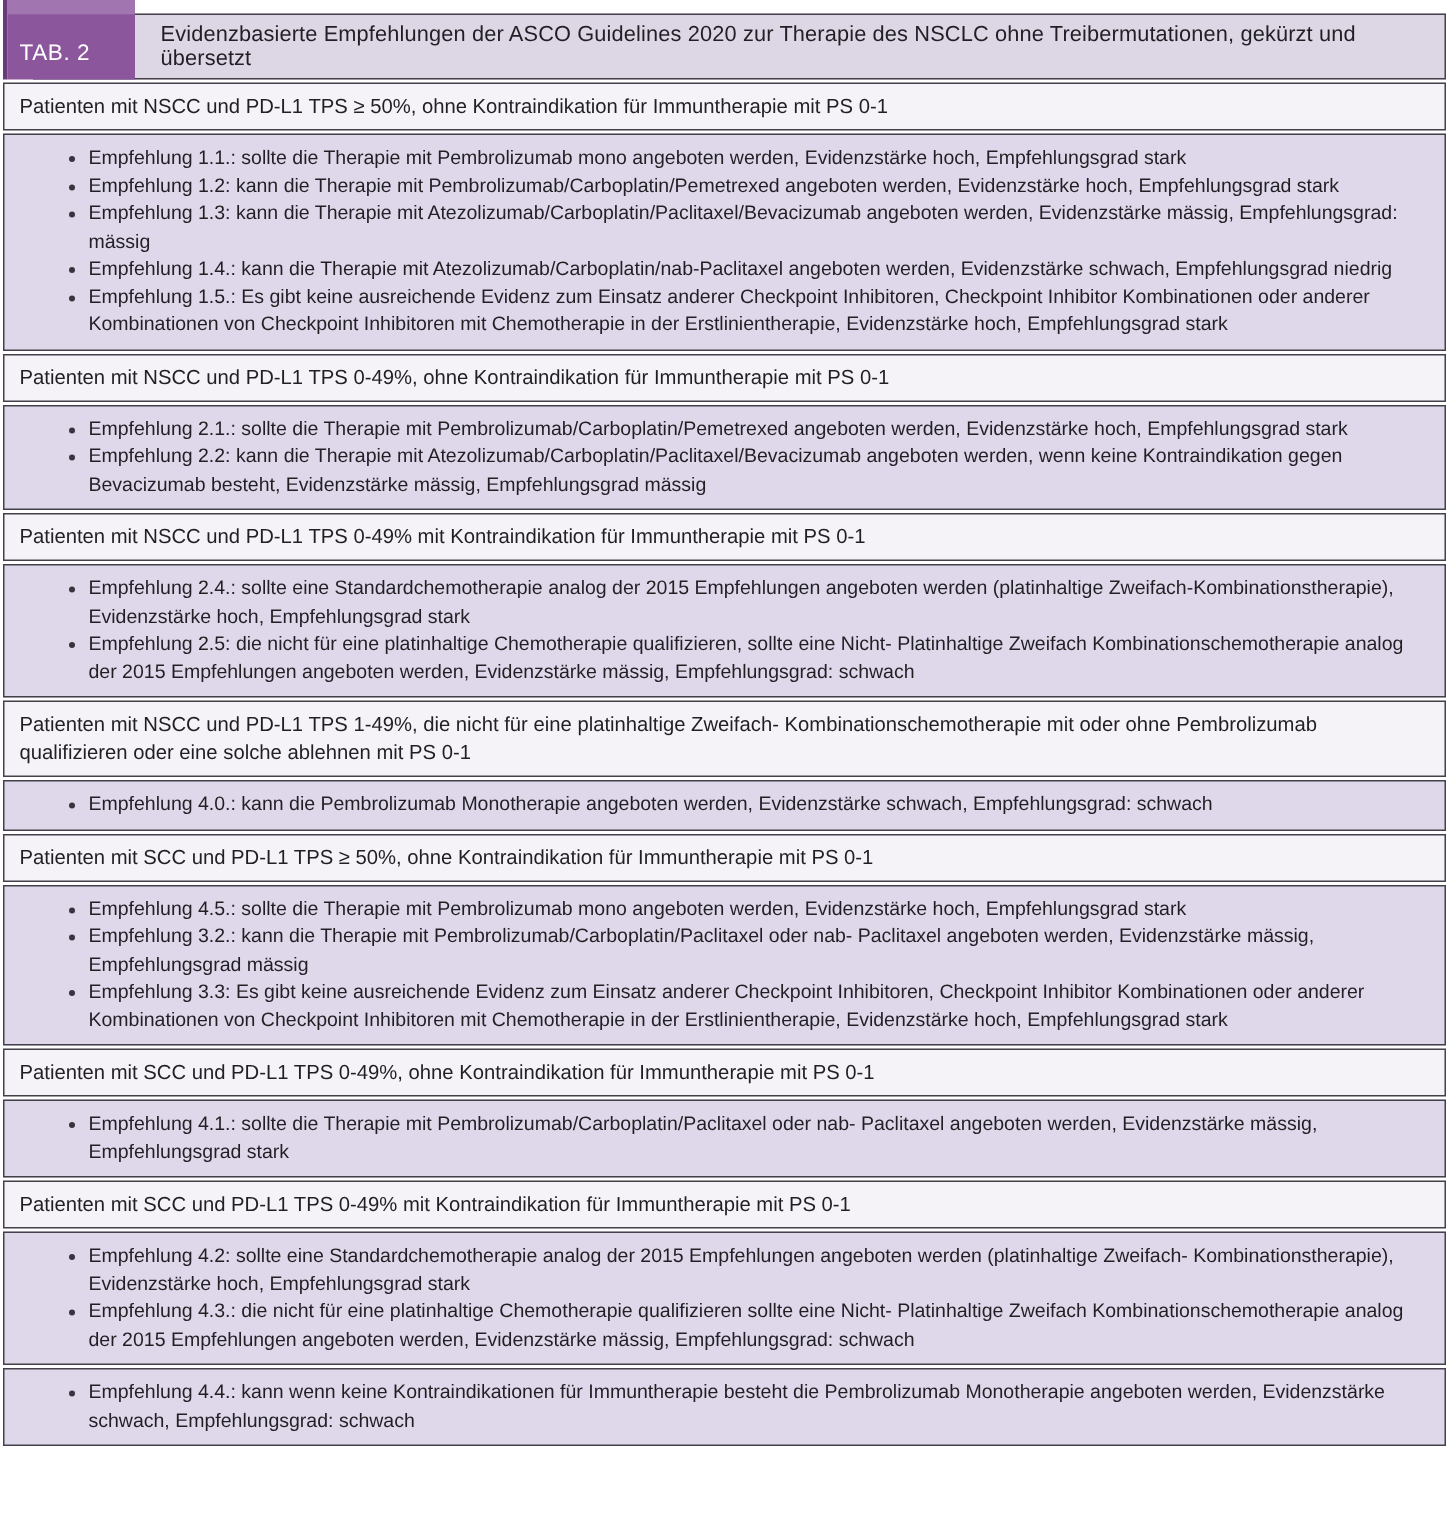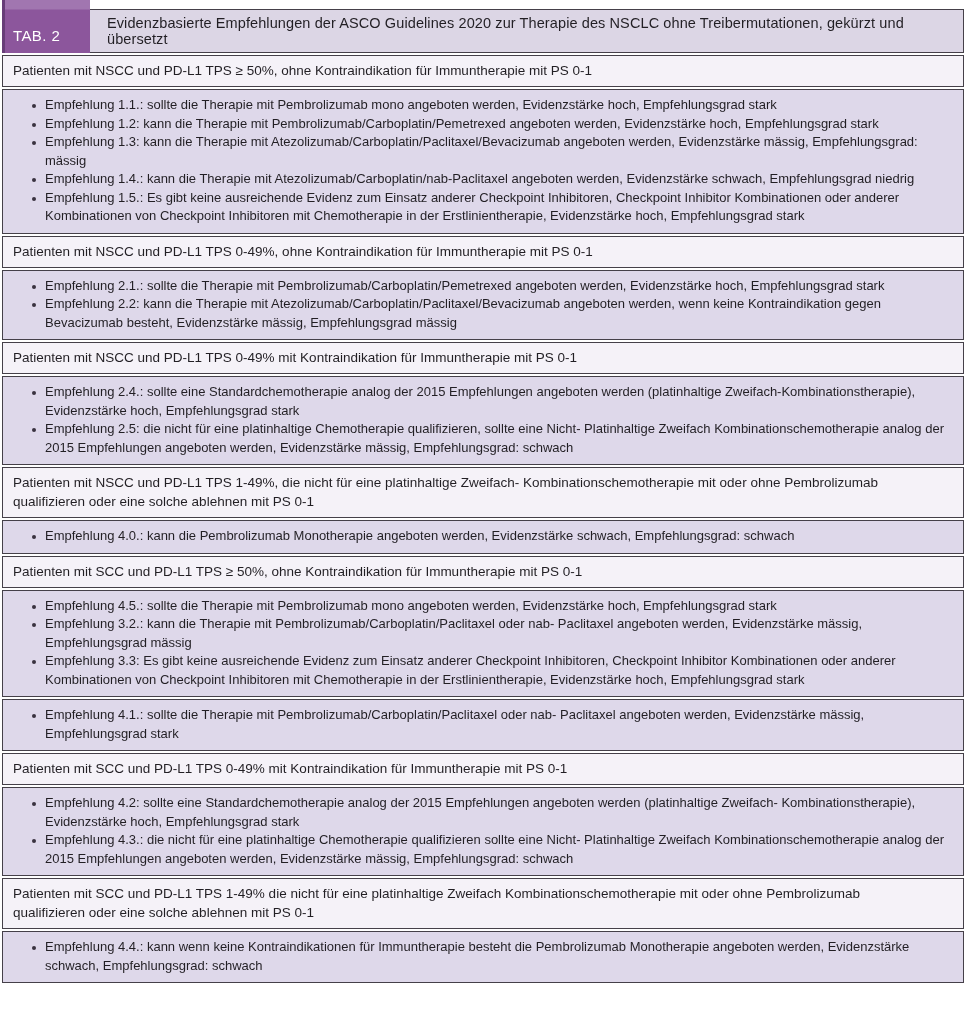--- a/index.html
+++ b/index.html
@@ -72,21 +72,21 @@
     background: var(--header-bg);
     border: 1px solid var(--border);
     padding: 5px 28px 6px 10px;
     font-size: 13.5px;
     line-height: 19px;
   }
   
   .items {
     background: var(--items-bg);
     border: 1px solid var(--border);
-    padding: 6px 14px 7px 0;
+    padding: 6px 14px 7px 14px;
   }
   .item {
     display: flex;
     align-items: flex-start;
     font-size: 13px;
     line-height: 18.5px;
   }
   .dot {
     flex: 0 0 auto;
     width: 4px;
@@ -187,20 +187,23 @@
       <div class="item">
         <span class="dot"></span>
         <span class="item-text">Empfehlung 3.2.: kann die Therapie mit Pembrolizumab/Carboplatin/Paclitaxel oder nab- Paclitaxel angeboten werden, Evidenzstärke mässig, Empfehlungsgrad mässig</span>
       </div>
       <div class="item">
         <span class="dot"></span>
         <span class="item-text">Empfehlung 3.3: Es gibt keine ausreichende Evidenz zum Einsatz anderer Checkpoint Inhibitoren, Checkpoint Inhibitor Kombinationen oder anderer Kombinationen von Checkpoint Inhibitoren mit Chemotherapie in der Erstlinientherapie, Evidenzstärke hoch, Empfehlungsgrad stark</span>
       </div>
     </div>
 
+    <div class="section-header">
+      <span>Patienten mit SCC und PD-L1 TPS 0-49%, ohne Kontraindikation für Immuntherapie mit PS 0-1</span>
+    </div>
     <div class="items">
       <div class="item">
         <span class="dot"></span>
         <span class="item-text">Empfehlung 4.1.: sollte die Therapie mit Pembrolizumab/Carboplatin/Paclitaxel oder nab- Paclitaxel angeboten werden, Evidenzstärke mässig, Empfehlungsgrad stark</span>
       </div>
     </div>
 
     <div class="section-header">
       <span>Patienten mit SCC und PD-L1 TPS 0-49% mit Kontraindikation für Immuntherapie mit PS 0-1</span>
     </div>
@@ -208,23 +211,20 @@
       <div class="item">
         <span class="dot"></span>
         <span class="item-text">Empfehlung 4.2: sollte eine Standardchemotherapie analog der 2015 Empfehlungen angeboten werden (platinhaltige Zweifach- Kombinationstherapie), Evidenzstärke hoch, Empfehlungsgrad stark</span>
       </div>
       <div class="item">
         <span class="dot"></span>
         <span class="item-text">Empfehlung 4.3.: die nicht für eine platinhaltige Chemotherapie qualifizieren sollte eine Nicht- Platinhaltige Zweifach Kombinationschemotherapie analog der 2015 Empfehlungen angeboten werden, Evidenzstärke mässig, Empfehlungsgrad: schwach</span>
       </div>
     </div>
 
-    <div class="section-header">
-      <span>Patienten mit SCC und PD-L1 TPS 1-49% die nicht für eine platinhaltige Zweifach Kombinationschemotherapie mit oder ohne Pembrolizumab qualifizieren oder eine solche ablehnen mit PS 0-1</span>
-    </div>
     <div class="items">
       <div class="item">
         <span class="dot"></span>
         <span class="item-text">Empfehlung 4.4.: kann wenn keine Kontraindikationen für Immuntherapie besteht die Pembrolizumab Monotherapie angeboten werden, Evidenzstärke schwach, Empfehlungsgrad: schwach</span>
       </div>
     </div>
 
   </div>
 </div>
 

